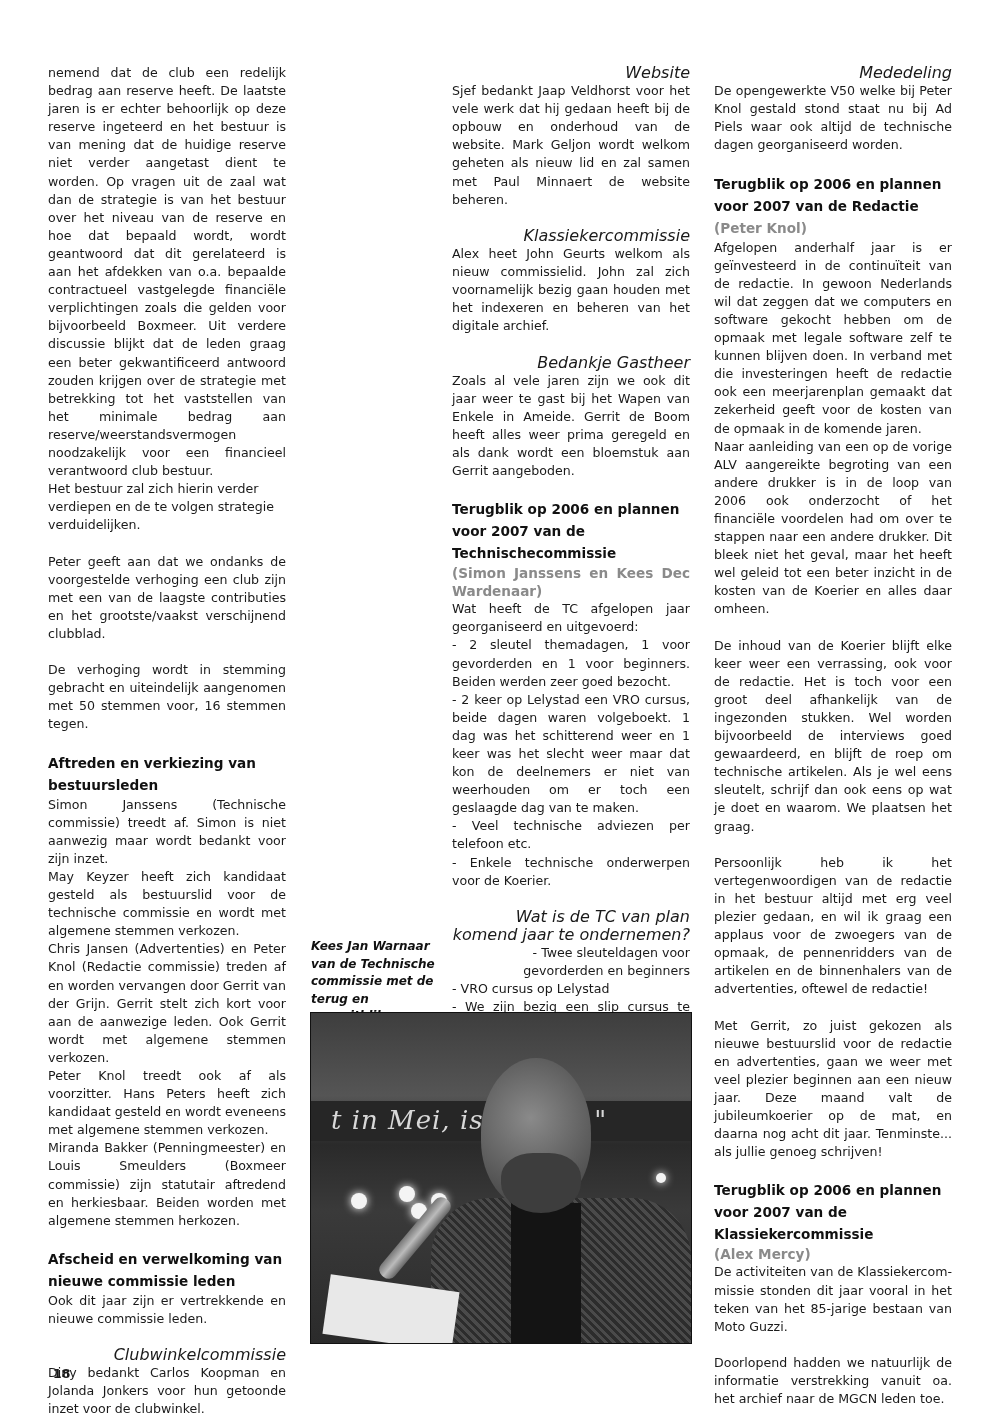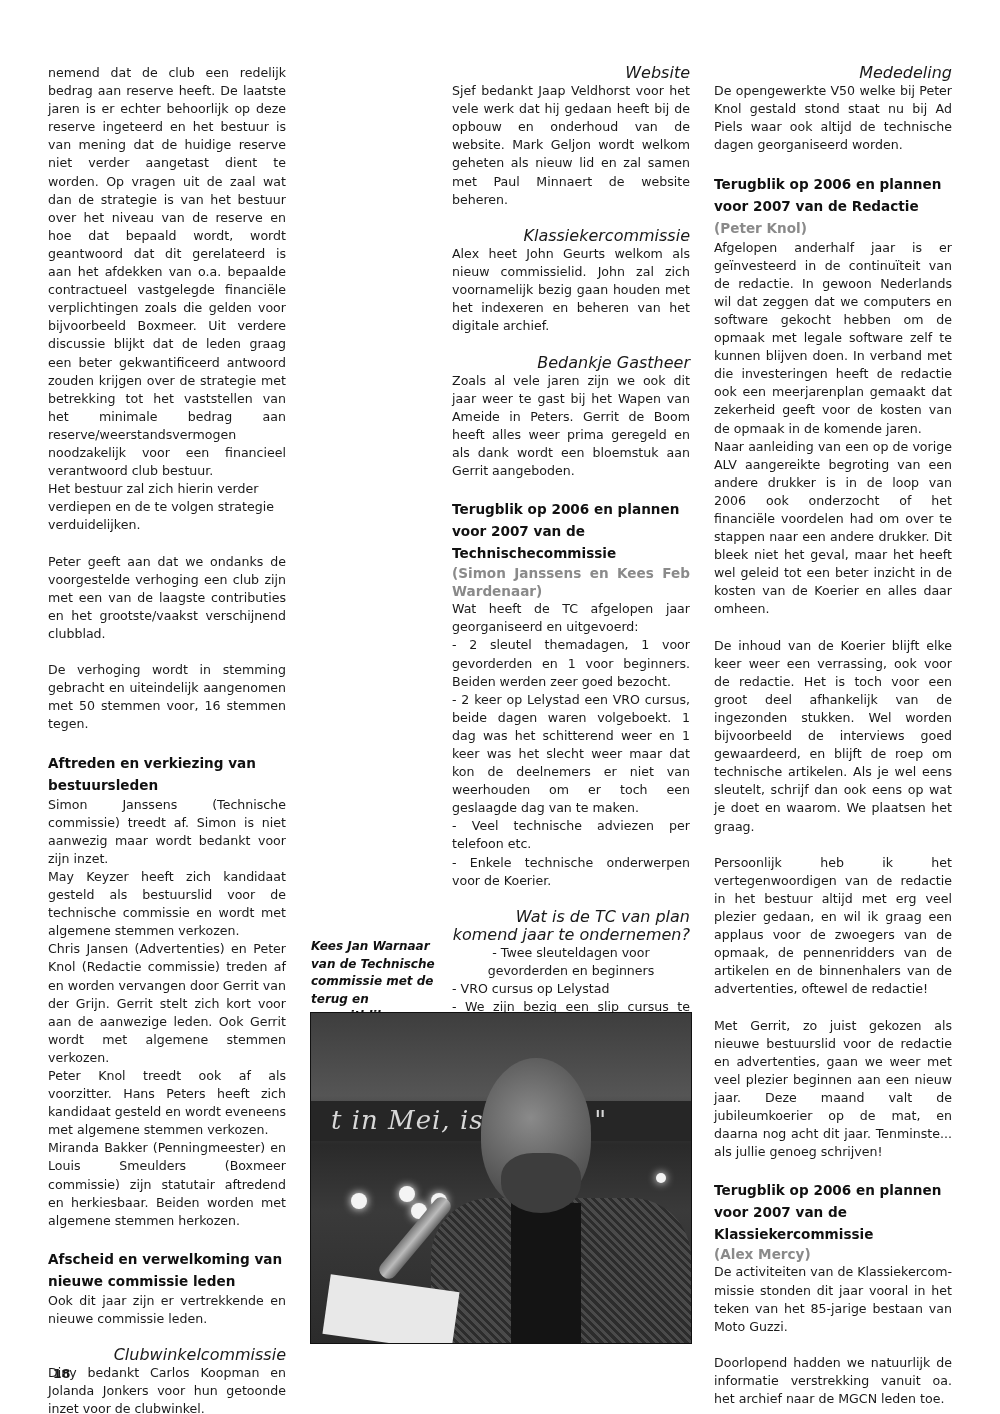--- a/index.html
+++ b/index.html
@@ -65,32 +65,32 @@
 </div>
 
 <div class="col col2">
   <p class="it">Website</p>
   <p>Sjef bedankt Jaap Veldhorst voor het vele werk dat hij gedaan heeft bij de opbouw en onderhoud van de website. Mark Geljon wordt welkom geheten als nieuw lid en zal samen met Paul Minnaert de website beheren.</p>
   <div class="gap"></div>
   <p class="it">Klassiekercommissie</p>
   <p>Alex heet John Geurts welkom als nieuw commissielid. John zal zich voornamelijk bezig gaan houden met het indexeren en beheren van het digitale archief.</p>
   <div class="gap"></div>
   <p class="it">Bedankje Gastheer</p>
-  <p>Zoals al vele jaren zijn we ook dit jaar weer te gast bij het Wapen van Ameide in Peters. Gerrit de Boom heeft alles weer prima geregeld en als dank wordt een bloemstuk aan Gerrit aangeboden.</p>
+  <p>Zoals al vele jaren zijn we ook dit jaar weer te gast bij het Wapen van Enkele in Ameide. Gerrit de Boom heeft alles weer prima geregeld en als dank wordt een bloemstuk aan Gerrit aangeboden.</p>
   <div class="gap"></div>
   <p class="h">Terugblik op 2006 en plannen voor 2007 van de Technischecommissie</p>
-  <p class="sub-block">(Simon Janssens en Kees Feb Wardenaar)</p>
+  <p class="sub-block">(Simon Janssens en Kees Dec Wardenaar)</p>
   <p>Wat heeft de TC afgelopen jaar georganiseerd en uitgevoerd:</p>
   <p>- 2 sleutel themadagen, 1 voor gevorderden en 1 voor beginners. Beiden werden zeer goed bezocht.</p>
   <p>- 2 keer op Lelystad een VRO cursus, beide dagen waren volgeboekt. 1 dag was het schitterend weer en 1 keer was het slecht weer maar dat kon de deelnemers er niet van weerhouden om er toch een geslaagde dag van te maken.</p>
   <p>- Veel technische adviezen per telefoon etc.</p>
   <p>- Enkele technische onderwerpen voor de Koerier.</p>
   <div class="gap"></div>
   <p class="it">Wat is de TC van plan komend jaar te ondernemen?</p>
-  <p style="text-align:center">- Twee sleuteldagen voor gevorderden en beginners</p>
+  <p style="text-align:right">- Twee sleuteldagen voor gevorderden en beginners</p>
   <p>- VRO cursus op Lelystad</p>
   <p>- We zijn bezig een slip cursus te organiseren welke in Drenthe plaats gaat vinden. Kunnen we zelf met zijwieltjes aan het slippen gaan op een speciaal daarvoor geschikte baan.</p>
 </div>
 
 <p class="caption">Kees Jan Warnaar van de Technische commissie met de terug en vooruitblik</p>
 <div class="photo">
   <div class="banner">
       <span>t in Mei, is A… bij "</span>
     </div>
   <div class="light" style="left:40px;top:180px"></div>

